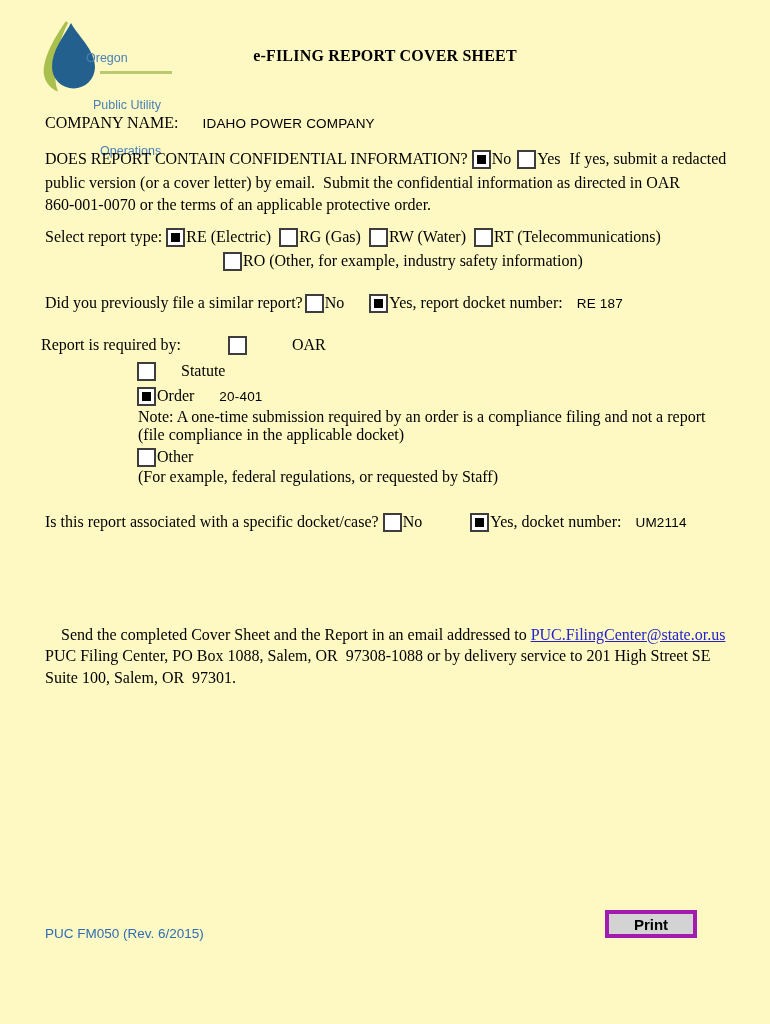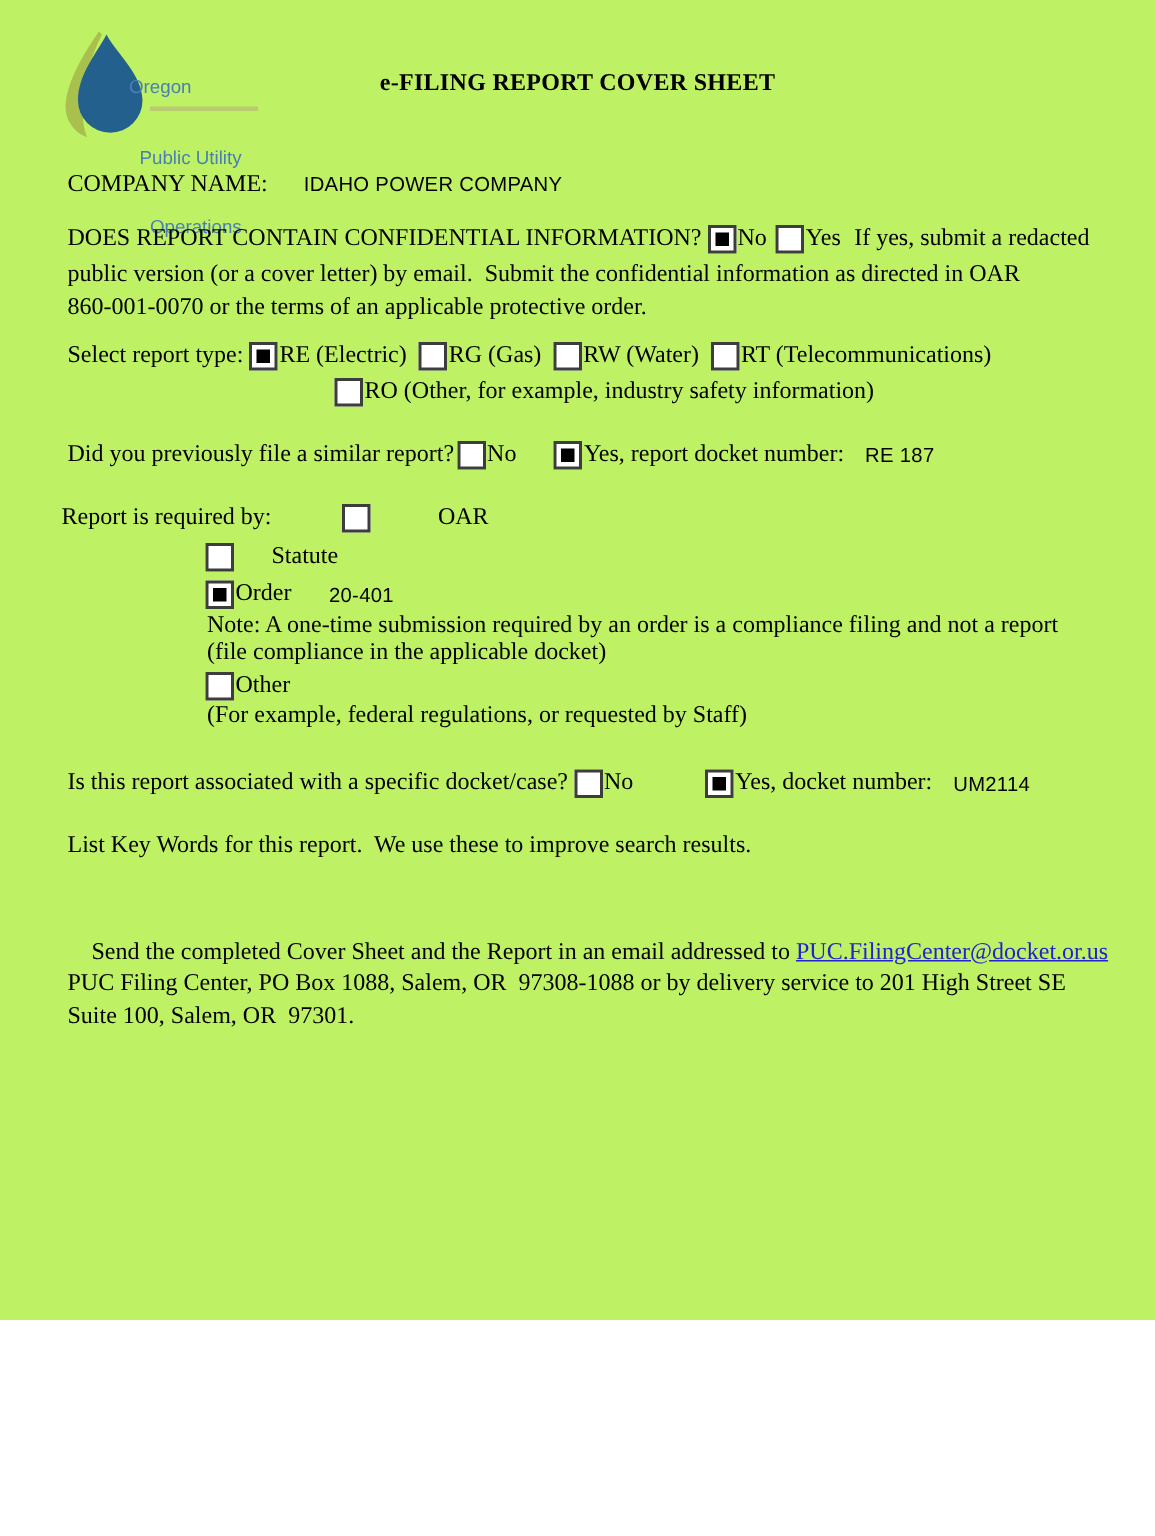--- a/index.html
+++ b/index.html
@@ -1,21 +1,21 @@
 <!DOCTYPE html>
 <html><head>
 <meta charset="utf-8">
 <style>
   * { box-sizing: border-box; }
   html, body { margin: 0; padding: 0; background: #ffffff; }
   .page {
     position: relative;
     width: 770px;
-    height: 880px;
-    background: #bef264;
+    height: 1024px;
+    background: #fef9c3;
     font-family: "Liberation Serif", serif;
     font-size: 16px;
     color: #000000;
     overflow: hidden;
   }
   .abs { position: absolute; }
   .row { display: flex; align-items: center; }
   .t { white-space: pre; }
   .wrapline { white-space: pre; }
 
@@ -171,24 +171,23 @@
 
   <div class="abs row" style="left:45px; top:511px; height:22px;">
     <span class="t">Is this report associated with a specific docket/case?</span>
     <span class="cb" style="margin-left:4px;"></span>
     <span class="t" style="margin-left:1px;">No</span>
     <span class="cb checked" style="margin-left:48px;"></span>
     <span class="t" style="margin-left:1px;">Yes, docket number:</span>
     <span class="t sans" style="margin-left:14px;">UM2114</span>
   </div>
 
-  <div class="abs wrapline" style="left:45px; top:555px;">List Key Words for this report.  We use these to improve search results.</div>
 
   <div class="abs" style="left:45px; top:608px; white-space:pre;">
-    <span class="t">Send the completed Cover Sheet and the Report in an email addressed to </span><a class="link">PUC.FilingCenter@docket.or.us</a>
+    <span class="t">Send the completed Cover Sheet and the Report in an email addressed to </span><a class="link">PUC.FilingCenter@state.or.us</a>
   </div>
 
   <div class="abs" style="left:45px; top:645px;">
     <div class="wrapline" style="line-height:22px;">PUC Filing Center, PO Box 1088, Salem, OR  97308-1088 or by delivery service to 201 High Street SE</div>
     <div class="wrapline" style="line-height:22px;">Suite 100, Salem, OR  97301.</div>
   </div>
 
   <div class="abs footer-id">PUC FM050 (Rev. 6/2015)</div>
   <div class="abs print-btn">Print</div>
 

